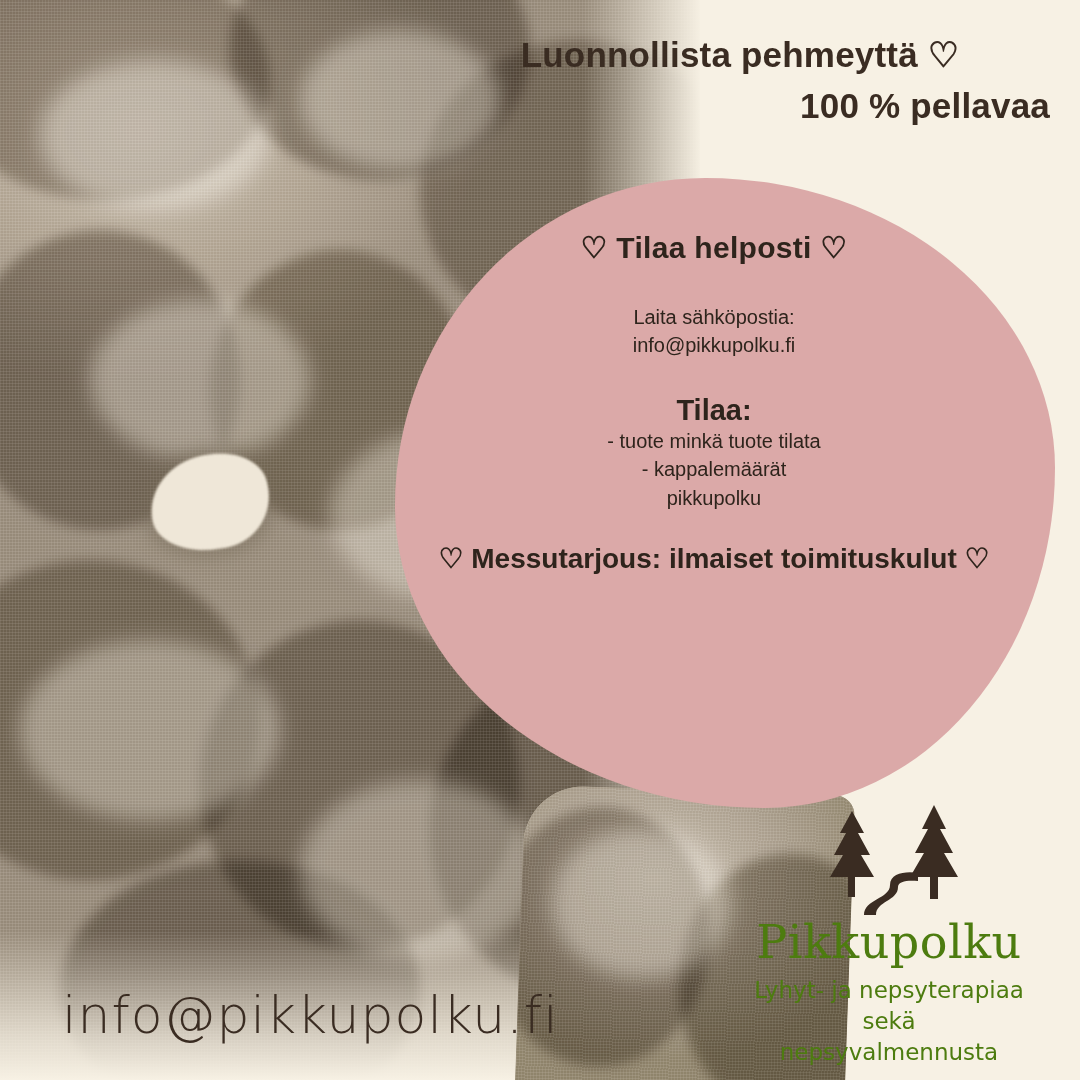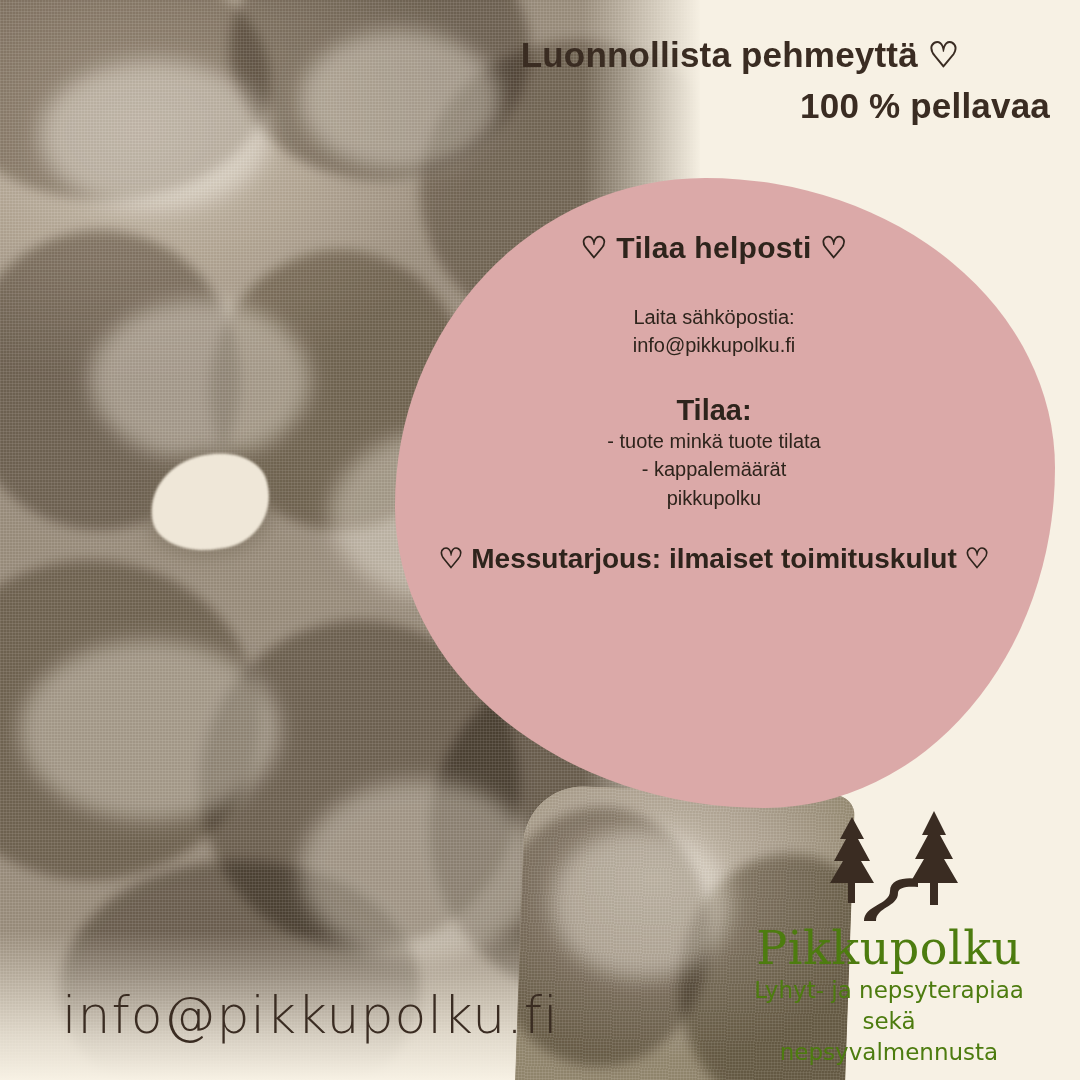--- a/index.html
+++ b/index.html
@@ -183,21 +183,21 @@
   .logo-name {
     font-size: 46px;
     letter-spacing: .5px;
     font-family: "DejaVu Serif", serif;
     margin-top: -6px;
   }
   .logo-tag {
     font-size: 23px;
     line-height: 1.35;
     font-family: "DejaVu Sans", sans-serif;
-    margin-top: 0;
+    margin-top: 6px;
   }
 </style>
 </head>
 <body>
 
 <div class="canvas">
 
   <div class="photo">
     <div class="photo-base"></div>
 

